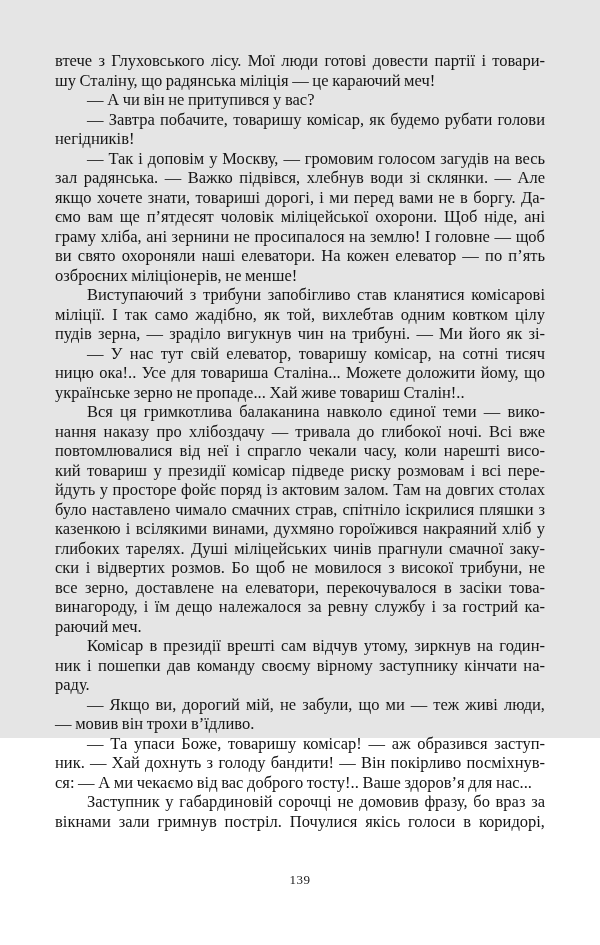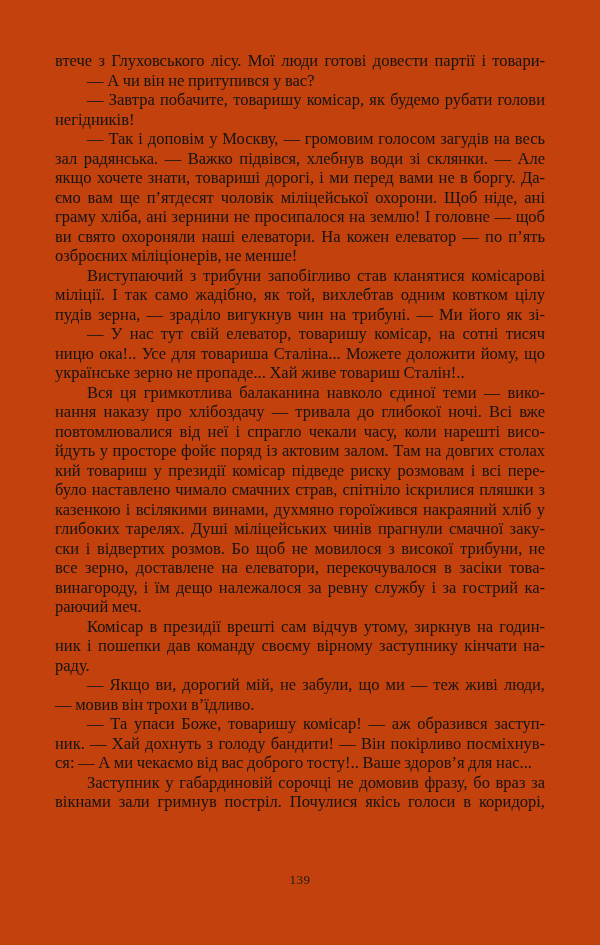--- a/index.html
+++ b/index.html
@@ -12,22 +12,22 @@
     background: #ffffff;
     position: relative;
     overflow: hidden;
     font-family: "Liberation Serif", "DejaVu Serif", serif;
   }
   .page {
     position: absolute;
     left: 0;
     top: 0;
     width: 600px;
-    height: 945px;
-    background: #c2410c;
+    height: 738px;
+    background: #e5e5e5;
   }
   .text-block {
     position: absolute;
     left: 55px;
     top: 51px;
     width: 490px;
     font-size: 16.5px;
     line-height: 19.5px;
     color: #141414;
     word-spacing: -0.5px;
@@ -53,41 +53,42 @@
     color: #1a1a1a;
     letter-spacing: 0.5px;
   }
 </style>
 </head>
 <body>
 
 <div class="page">
   <div class="text-block" id="text-block">
       <div class="line jfy">втече з Глуховського лісу. Мої люди готові довести партії і товари-</div>
+      <div class="line">шу Сталіну, що радянська міліція — це караючий меч!</div>
       <div class="line ind">— А чи він не притупився у вас?</div>
       <div class="line ind jfy">— Завтра побачите, товаришу комісар, як будемо рубати голови</div>
       <div class="line">негідників!</div>
       <div class="line ind jfy">— Так і доповім у Москву, — громовим голосом загудів на весь</div>
       <div class="line jfy">зал радянська. — Важко підвівся, хлебнув води зі склянки. — Але</div>
       <div class="line jfy">якщо хочете знати, товариші дорогі, і ми перед вами не в боргу. Да-</div>
       <div class="line jfy">ємо вам ще п’ятдесят чоловік міліцейської охорони. Щоб ніде, ані</div>
       <div class="line jfy">граму хліба, ані зернини не просипалося на землю! І головне — щоб</div>
       <div class="line jfy">ви свято охороняли наші елеватори. На кожен елеватор — по п’ять</div>
       <div class="line">озброєних міліціонерів, не менше!</div>
       <div class="line ind jfy">Виступаючий з трибуни запобігливо став кланятися комісарові</div>
       <div class="line jfy">міліції. І так само жадібно, як той, вихлебтав одним ковтком цілу</div>
       <div class="line jfy">пудів зерна, — зраділо вигукнув чин на трибуні. — Ми його як зі-</div>
       <div class="line ind jfy">— У нас тут свій елеватор, товаришу комісар, на сотні тисяч</div>
       <div class="line jfy">ницю ока!.. Усе для товариша Сталіна... Можете доложити йому, що</div>
       <div class="line">українське зерно не пропаде... Хай живе товариш Сталін!..</div>
       <div class="line ind jfy">Вся ця гримкотлива балаканина навколо єдиної теми — вико-</div>
       <div class="line jfy">нання наказу про хлібоздачу — тривала до глибокої ночі. Всі вже</div>
       <div class="line jfy">повтомлювалися від неї і спрагло чекали часу, коли нарешті висо-</div>
+      <div class="line jfy">кий товариш у президії комісар підведе риску розмовам і всі пере-</div>
       <div class="line jfy">йдуть у просторе фойє поряд із актовим залом. Там на довгих столах</div>
-      <div class="line jfy">кий товариш у президії комісар підведе риску розмовам і всі пере-</div>
       <div class="line jfy">було наставлено чимало смачних страв, спітніло іскрилися пляшки з</div>
       <div class="line jfy">казенкою і всілякими винами, духмяно гороїжився накраяний хліб у</div>
       <div class="line jfy">глибоких тарелях. Душі міліцейських чинів прагнули смачної заку-</div>
       <div class="line jfy">ски і відвертих розмов. Бо щоб не мовилося з високої трибуни, не</div>
       <div class="line jfy">все зерно, доставлене на елеватори, перекочувалося в засіки това-</div>
       <div class="line jfy">винагороду, і їм дещо належалося за ревну службу і за гострий ка-</div>
       <div class="line">раючий меч.</div>
       <div class="line ind jfy">Комісар в президії врешті сам відчув утому, зиркнув на годин-</div>
       <div class="line jfy">ник і пошепки дав команду своєму вірному заступнику кінчати на-</div>
       <div class="line">раду.</div>

